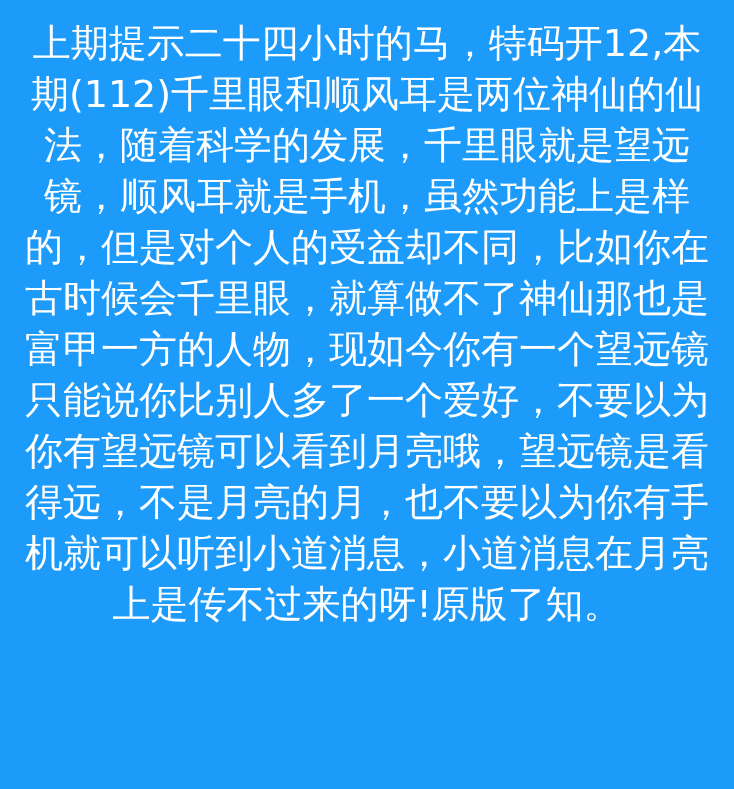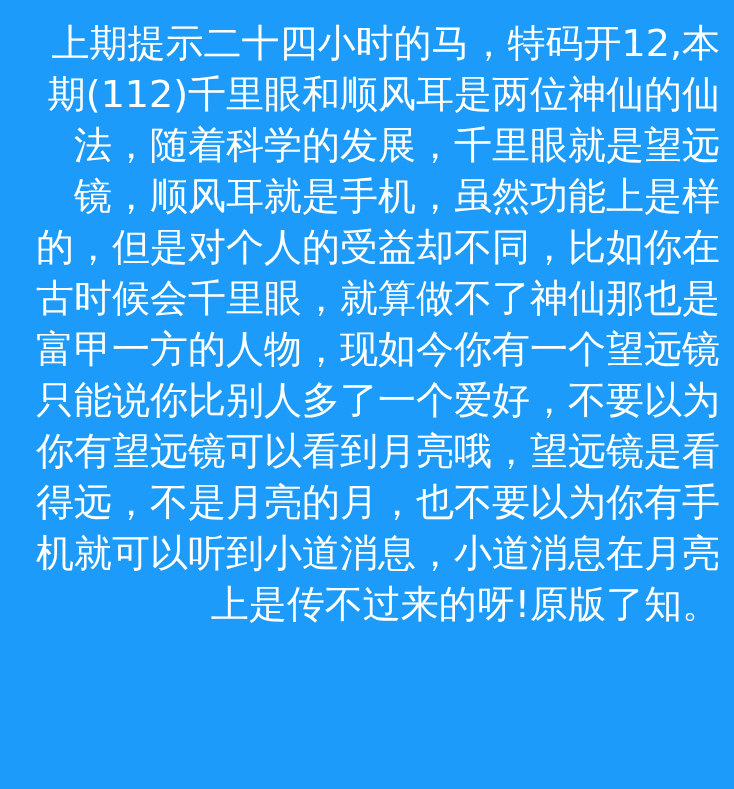--- a/index.html
+++ b/index.html
@@ -23,21 +23,21 @@
     box-sizing: border-box;
     padding: 18px 14px 14px 14px;
     display: block;
   }
   .text-body {
     color: #ffffff;
     font-size: 38px;
     line-height: 51px;
     letter-spacing: 0px;
     font-weight: 400;
-    text-align: right;
+    text-align: center;
     word-break: break-all;
     white-space: normal;
     font-family: "DejaVu Sans", "Liberation Sans", sans-serif;
   }
 </style>
 </head>
 <body>
 
 <div class="card">
   <div class="text-body">上期提示二十四小时的马，特码开12,本期(112)千里眼和顺风耳是两位神仙的仙法，随着科学的发展，千里眼就是望远镜，顺风耳就是手机，虽然功能上是样的，但是对个人的受益却不同，比如你在古时候会千里眼，就算做不了神仙那也是富甲一方的人物，现如今你有一个望远镜只能说你比别人多了一个爱好，不要以为你有望远镜可以看到月亮哦，望远镜是看得远，不是月亮的月，也不要以为你有手机就可以听到小道消息，小道消息在月亮上是传不过来的呀!原版了知。</div>

